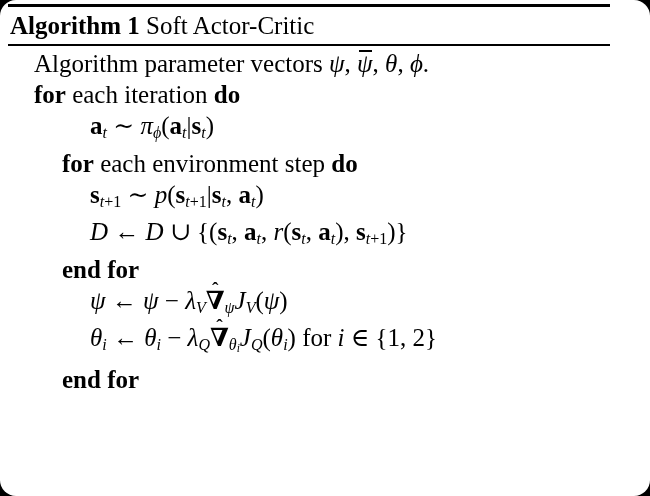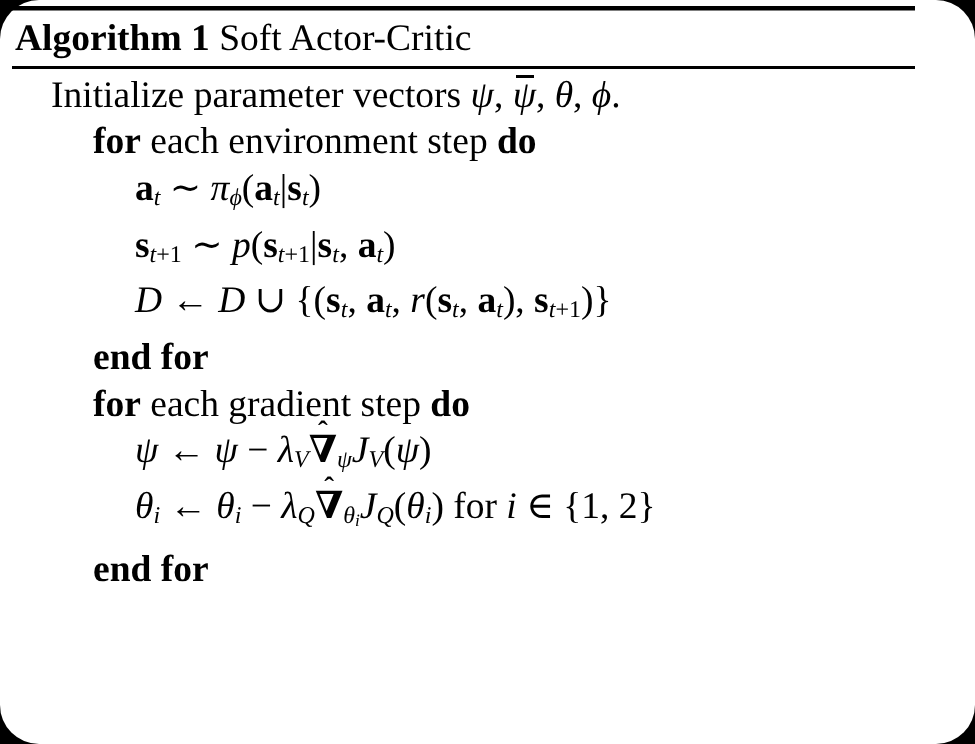--- a/index.html
+++ b/index.html
@@ -9,21 +9,21 @@
     width: 650px;
     height: 496px;
     overflow: hidden;
   }
   .page {
     position: relative;
     width: 650px;
     height: 496px;
     box-sizing: border-box;
     background: #ffffff;
-    border-radius: 26px;
+    border-radius: 16px;
     padding-top: 4px;
     color: #000000;
     font-family: "Liberation Serif", "DejaVu Serif", serif;
   }
   .rule {
     margin-left: 8px;
     width: 602px;
     background: #000000;
   }
   .rule-top { height: 3px; }
@@ -79,26 +79,26 @@
   }
 </style>
 </head>
 <body>
 
 <div class="page">
   <div class="rule rule-top"></div>
   <div class="title"><span class="kw">Algorithm 1</span><span class="rm"> Soft Actor-Critic</span></div>
   <div class="rule rule-mid"></div>
   <div class="algo-body">
-      <div class="algo-line indent-0"><span class="rm">Initialize parameter vectors </span><span class="it">ψ</span><span class="rm">, </span><span class="it bar">ψ</span><span class="rm">, </span><span class="it">θ</span><span class="rm">, </span><span class="it">ϕ</span><span class="rm">.</span></div>
+      <div class="algo-line indent-0"><span class="rm">Algorithm parameter vectors </span><span class="it">ψ</span><span class="rm">, </span><span class="it bar">ψ</span><span class="rm">, </span><span class="it">θ</span><span class="rm">, </span><span class="it">ϕ</span><span class="rm">.</span></div>
+      <div class="algo-line indent-0"><span class="kw">for</span><span class="rm"> each iteration </span><span class="kw">do</span></div>
+      <div class="algo-line indent-2"><span class="bf">a</span><span class="it sub1">t</span><span class="rm"> ∼ </span><span class="it">π</span><span class="it sub1">ϕ</span><span class="rm">(</span><span class="bf">a</span><span class="it sub1">t</span><span class="rm">|</span><span class="bf">s</span><span class="it sub1">t</span><span class="rm">)</span></div>
       <div class="algo-line indent-1"><span class="kw">for</span><span class="rm"> each environment step </span><span class="kw">do</span></div>
-      <div class="algo-line indent-2"><span class="bf">a</span><span class="it sub1">t</span><span class="rm"> ∼ </span><span class="it">π</span><span class="it sub1">ϕ</span><span class="rm">(</span><span class="bf">a</span><span class="it sub1">t</span><span class="rm">|</span><span class="bf">s</span><span class="it sub1">t</span><span class="rm">)</span></div>
       <div class="algo-line indent-2"><span class="bf">s</span><span class="it sub1">t</span><span class="rm sub1">+1</span><span class="rm"> ∼ </span><span class="it">p</span><span class="rm">(</span><span class="bf">s</span><span class="it sub1">t</span><span class="rm sub1">+1</span><span class="rm">|</span><span class="bf">s</span><span class="it sub1">t</span><span class="rm">, </span><span class="bf">a</span><span class="it sub1">t</span><span class="rm">)</span></div>
       <div class="algo-line indent-2"><span class="scr">D</span><span class="rm"> ← </span><span class="scr">D</span><span class="rm"> ∪ {(</span><span class="bf">s</span><span class="it sub1">t</span><span class="rm">, </span><span class="bf">a</span><span class="it sub1">t</span><span class="rm">, </span><span class="it">r</span><span class="rm">(</span><span class="bf">s</span><span class="it sub1">t</span><span class="rm">, </span><span class="bf">a</span><span class="it sub1">t</span><span class="rm">), </span><span class="bf">s</span><span class="it sub1">t</span><span class="rm sub1">+1</span><span class="rm">)}</span></div>
       <div class="algo-line indent-1"><span class="kw">end for</span></div>
-      <div class="algo-line indent-1"><span class="kw">for</span><span class="rm"> each gradient step </span><span class="kw">do</span></div>
       <div class="algo-line indent-2"><span class="it">ψ</span><span class="rm"> ← </span><span class="it">ψ</span><span class="rm"> − </span><span class="it">λ</span><span class="it sub1">V</span><span class="hat">∇</span><span class="it sub1">ψ</span><span class="it">J</span><span class="it sub1">V</span><span class="rm">(</span><span class="it">ψ</span><span class="rm">)</span></div>
       <div class="algo-line indent-2"><span class="it">θ</span><span class="it sub1">i</span><span class="rm"> ← </span><span class="it">θ</span><span class="it sub1">i</span><span class="rm"> − </span><span class="it">λ</span><span class="it sub1">Q</span><span class="hat">∇</span><span class="it sub1">θ</span><span class="it sub2">i</span><span class="it">J</span><span class="it sub1">Q</span><span class="rm">(</span><span class="it">θ</span><span class="it sub1">i</span><span class="rm">) for </span><span class="it">i</span><span class="rm"> ∈ {1, 2}</span></div>
       <div class="algo-line indent-1"><span class="kw">end for</span></div>
       <div class="algo-line indent-0"></div>
     </div>
 
 </div>
 
 </body></html>

